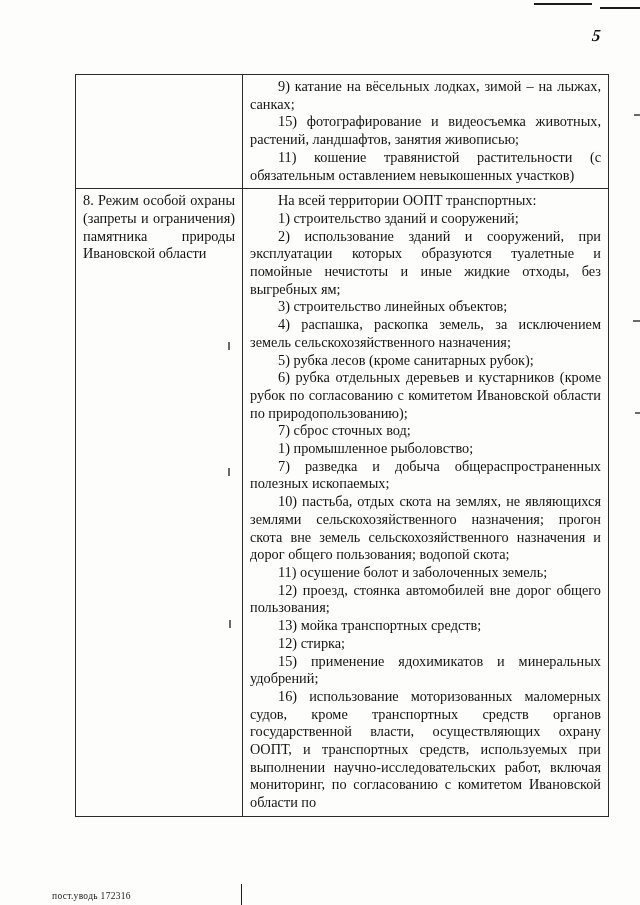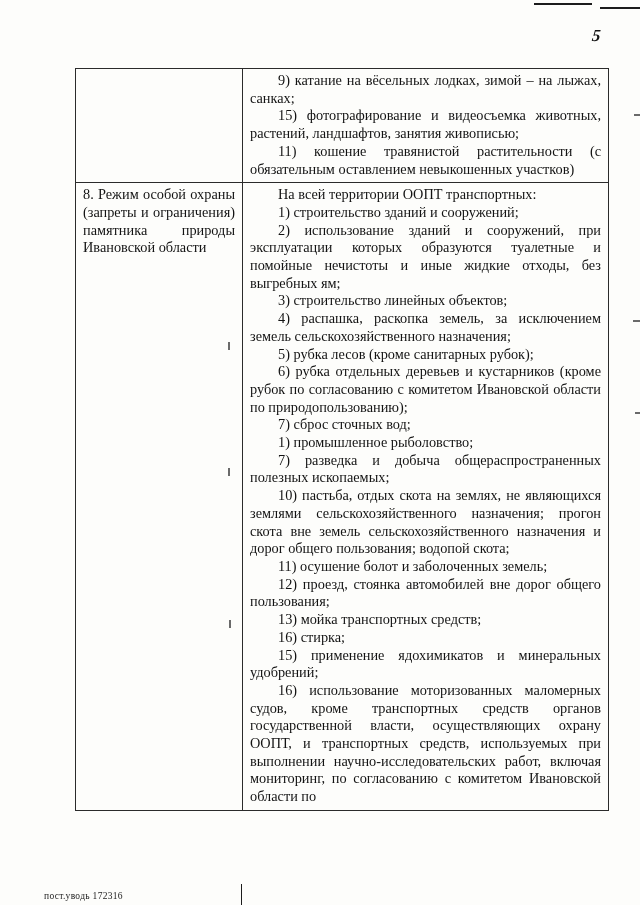--- a/index.html
+++ b/index.html
@@ -19,42 +19,42 @@
     top:26px;
     left:592px;
     font-style:italic;
     font-size:17px;
     font-weight:bold;
     transform:skewX(-6deg);
   }
   .doc-table{
     position:absolute;
     left:75px;
-    top:68px;
+    top:74px;
     width:503px;
     border-collapse:collapse;
     table-layout:fixed;
   }
   .doc-table td{
     border:1.4px solid #2b2b2b;
     vertical-align:top;
     padding:3px 7px 4px 7px;
     font-size:14.3px;
     line-height:17.7px;
   }
   td.col-left{width:152px;font-family:Liberation Serif, serif;}
   td.col-right{width:351px;}
   .doc-table p{
     margin:0;
     text-align:justify;
   }
   .indent{text-indent:28px;}
   .footer-note{
     position:absolute;
-    left:44px;
+    left:52px;
     top:891px;
     font-size:9.5px;
     letter-spacing:.3px;
     color:#222;
   }
   .artifact{
     position:absolute;
     background:#1c1c1c;
   }
   .artifact.soft{opacity:.65;}
@@ -98,21 +98,21 @@
         <p class="indent">4) распашка, раскопка земель, за исключением земель сельскохозяйственного назначения;</p>
         <p class="indent">5) рубка лесов (кроме санитарных рубок);</p>
         <p class="indent">6) рубка отдельных деревьев и кустарников (кроме рубок по согласованию с комитетом Ивановской области по природопользованию);</p>
         <p class="indent">7) сброс сточных вод;</p>
         <p class="indent">1) промышленное рыболовство;</p>
         <p class="indent">7) разведка и добыча общераспространенных полезных ископаемых;</p>
         <p class="indent">10) пастьба, отдых скота на землях, не являющихся землями сельскохозяйственного назначения; прогон скота вне земель сельскохозяйственного назначения и дорог общего пользования; водопой скота;</p>
         <p class="indent">11) осушение болот и заболоченных земель;</p>
         <p class="indent">12) проезд, стоянка автомобилей вне дорог общего пользования;</p>
         <p class="indent">13) мойка транспортных средств;</p>
-        <p class="indent">16) стирка;</p>
+        <p class="indent">12) стирка;</p>
         <p class="indent">15) применение ядохимикатов и минеральных удобрений;</p>
         <p class="indent">16) использование моторизованных маломерных судов, кроме транспортных средств органов государственной власти, осуществляющих охрану ООПТ, и транспортных средств, используемых при выполнении научно-исследовательских работ, включая мониторинг, по согласованию с комитетом Ивановской области по</p>
       </td>
     </tr>
   </tbody>
     </table>
 
   <div class="footer-note">пост.уводь 172316</div>
 
 </div>

